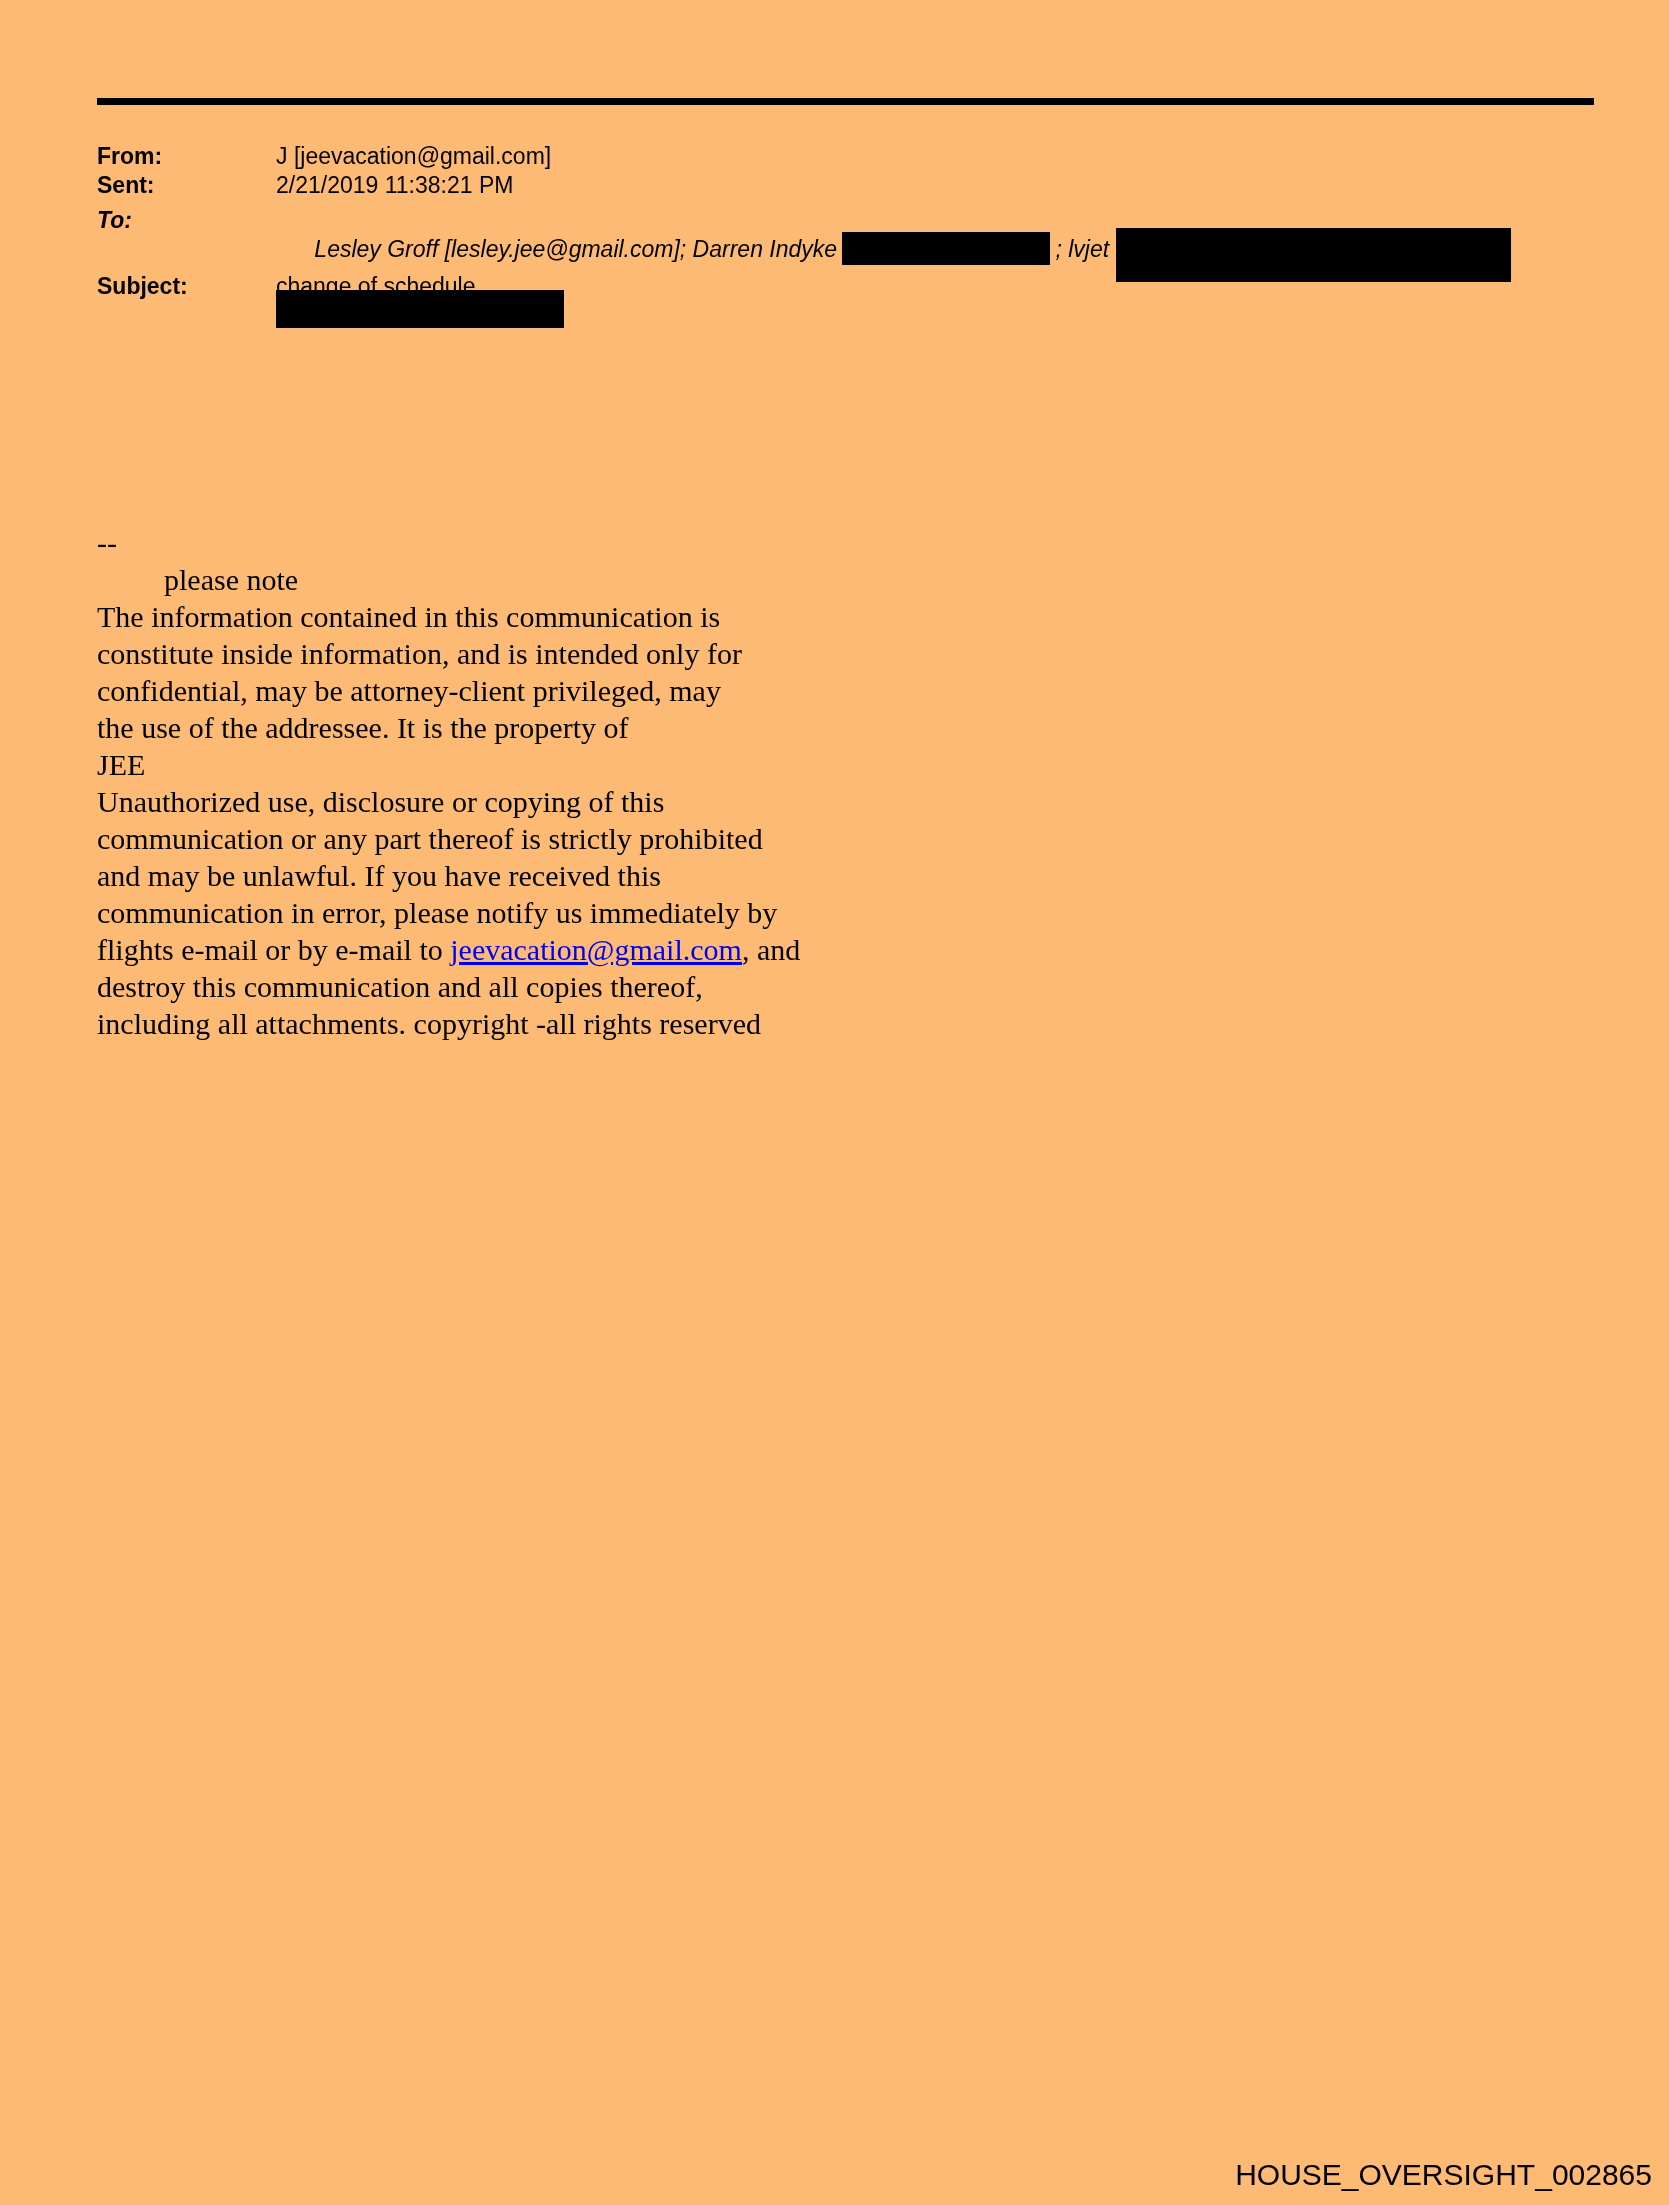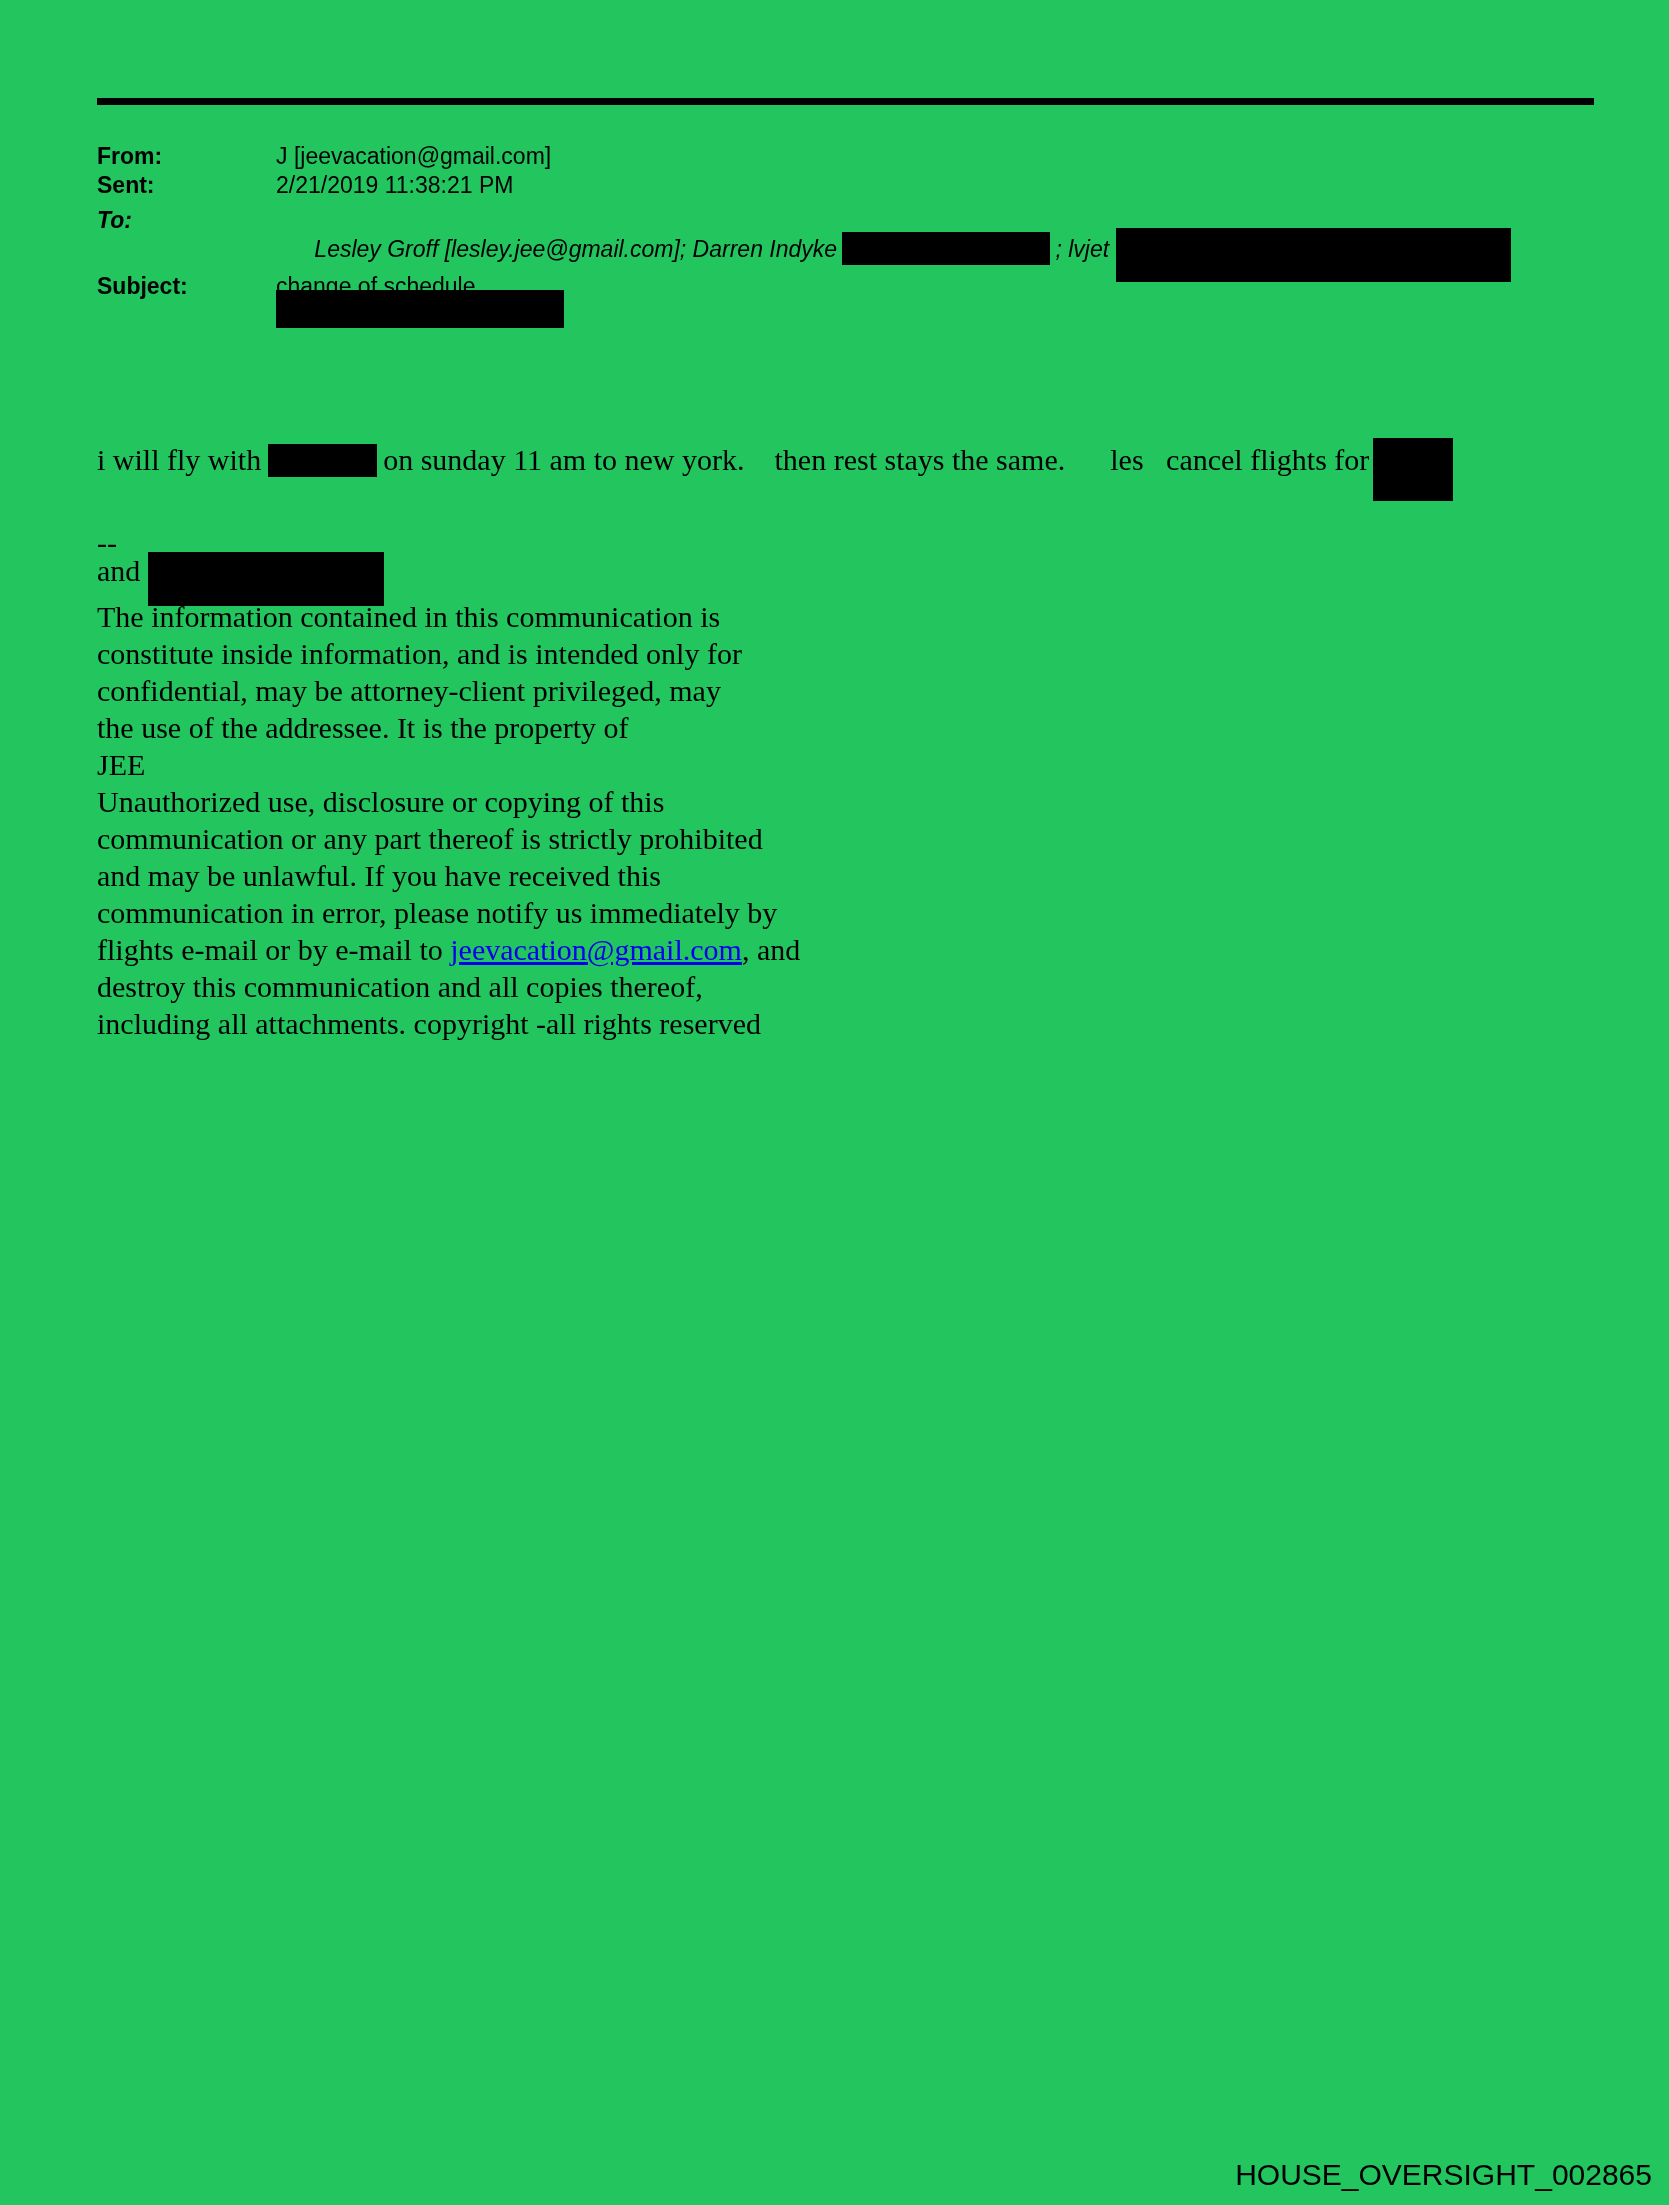--- a/index.html
+++ b/index.html
@@ -1,19 +1,19 @@
 <!DOCTYPE html>
 <html style="font-size:10.5px"><head>
 <meta charset="utf-8">
 <style>
   html,body{margin:0;padding:0;background:#ffffff;}
   .page{
     position:relative;
     width:1669px;height:2205px;
-    background:#22c55e;
+    background:#fdba74;
     color:#000;
     font-family:"Liberation Serif", serif;
     overflow:hidden;
   }
   
   .top-rule{position:absolute;left:97px;top:98px;width:1497px;height:7.2px;background:#000;}
 
   
   .hdr-row{
     position:absolute;left:97px;
@@ -81,24 +81,20 @@
       <span>Lesley Groff [lesley.jee@gmail.com]; Darren Indyke</span><span class="r-anchor" style="width:208px;margin:0 5.2px;"><span class="r-inner" style="top:-3.9px;height:33px;"></span></span><span>; lvjet</span><span class="r-anchor" style="width:395px;margin-left:6.5px;"><span class="r-inner" style="top:-8.5px;height:54px;"></span></span>
       <span class="redact" style="display:block;width:288px;height:38px;margin-top:-2.6px;"></span>
     </span>
   </div>
 
   <div class="hdr-row row-subject">
     <span class="lbl">Subject:</span>
     <span class="val">change of schedule</span>
   </div>
 
-  <div class="body-para">
-    <div class="body-line"><span>i will fly with</span><span class="redact" style="width:109px;height:33px;margin:0 6.5px;"></span><span>on sunday 11 am to new york.    then rest stays the same.      les   cancel flights for</span><span class="r-anchor" style="width:80px;margin-left:3.9px;"><span class="r-inner" style="top:-11px;height:63px;"></span></span></div>
-    <div class="body-line"><span>and</span><span class="r-anchor" style="width:236px;margin-left:7.9px;"><span class="r-inner" style="top:-7.9px;height:54px;"></span></span></div>
-  </div>
 
   <div class="sig">
     <div class="line">--</div>
     <div class="line indent">please note</div>
     <div class="line">The information contained in this communication is</div>
     <div class="line">constitute inside information, and is intended only for</div>
     <div class="line">confidential, may be attorney-client privileged, may</div>
     <div class="line">the use of the addressee. It is the property of</div>
     <div class="line">JEE</div>
     <div class="line">Unauthorized use, disclosure or copying of this</div>

